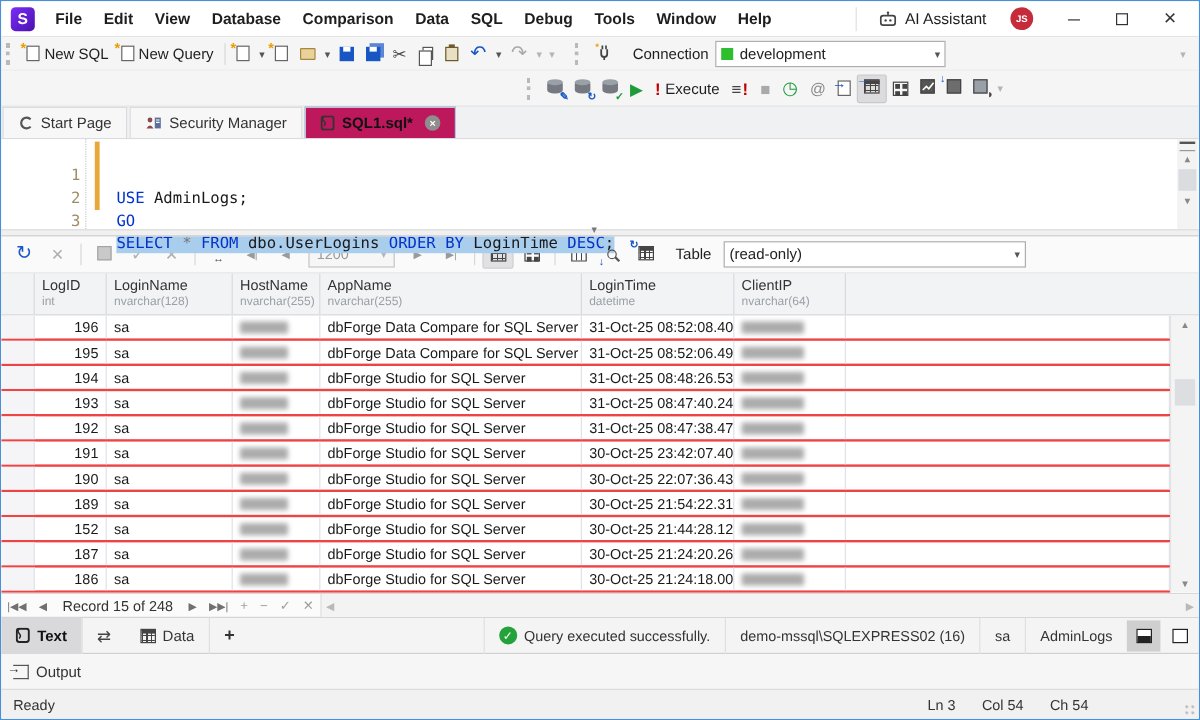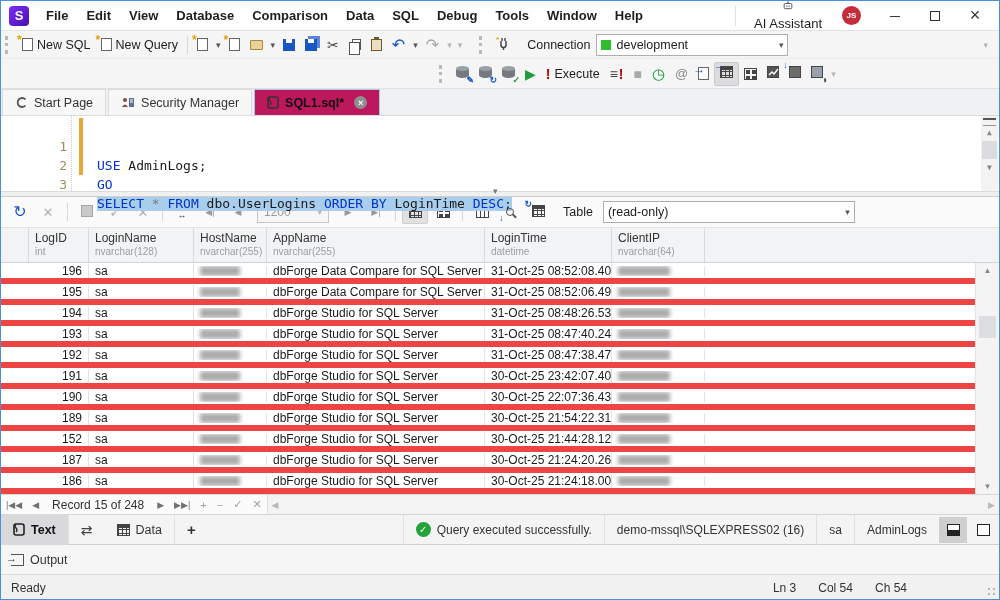--- a/index.html
+++ b/index.html
@@ -5,21 +5,21 @@
   * { margin:0; padding:0; box-sizing:border-box; }
   html,body { width:1000px; height:600px; font-family:"Liberation Sans", sans-serif; }
   #app { position:relative; width:1000px; height:600px; background:#fff; border:1px solid #4a90d9; overflow:hidden; font-size:12px; color:#222; }
 
   
   .menubar { height:30px; background:#fff; border-bottom:1px solid #e3e3e3; display:flex; align-items:center; padding:0 4px; }
   .logo { width:20px; height:20px; margin:0 8px 0 4px; border-radius:4px; background:linear-gradient(135deg,#7b2ff7,#4b0fb0); color:#fff; font-weight:bold; font-size:13px; display:flex; align-items:center; justify-content:center; }
   .menu-item { padding:0 9px; height:30px; display:flex; align-items:center; font-size:13px; color:#1e1e1e; cursor:default;font-weight:bold; }
   .mb-right { margin-left:auto; display:flex; align-items:center; height:30px; }
   .mb-sep { width:1px; height:20px; background:#e0e0e0; margin:0 8px; }
-  .ai-btn { display:flex; align-items:center; gap:6px; padding:0 10px; height:30px; font-size:13px; color:#1e1e1e;flex-direction:column; }
+  .ai-btn { display:flex; align-items:center; gap:6px; padding:0 10px; height:30px; font-size:13px; color:#1e1e1e; }
   .avatar { width:19px; height:19px; border-radius:50%; background:#c52b3a; color:#fff; font-size:8px; font-weight:bold; display:flex; align-items:center; justify-content:center; margin:0 14px 0 10px; }
   .winbtn { width:40px; height:30px; display:flex; align-items:center; justify-content:center; color:#333; font-size:14px; }
   .winbtn .maxbox { width:10px; height:10px; border:1px solid #333; display:block; }
 
   
   .toolbar { background:#f5f5f6; display:flex; align-items:center; }
   .t1 { height:28px; border-bottom:1px solid #ececec; padding-left:2px; }
   .t2 { height:30px; border-bottom:1px solid #e0e0e0; padding-left:436px; }
   .grip { width:8px; height:18px; border-left:3px dotted #b9b9bd; margin:0 4px 0 2px; }
   .tbtn { display:flex; align-items:center; gap:4px; padding:0 5px; height:24px; border-radius:2px; color:#1e1e1e; font-size:12.5px; white-space:nowrap; }
@@ -95,21 +95,21 @@
 
   
   .grid-header { height:35px; background:#f2f3f5; border-bottom:1px solid #cfd3da; display:flex; }
   .gh { border-right:1px solid #d7dae0; padding:3px 6px; }
   .gh .cname { font-size:12px; color:#333; }
   .gh .ctype { font-size:10px; color:#9aa0a6; margin-top:1px; }
   .col-sel { width:28px; } .col1 { width:60px; } .col2 { width:105px; } .col3 { width:73px; }
   .col4 { width:218px; } .col5 { width:127px; } .col6 { width:93px; } .col-fill { flex:1; border-right:none; }
   .grid-body { height:231px; overflow:hidden; position:relative; background:#fff; }
   .rows-wrap { position:absolute; left:0; top:0; right:24px; }
-  .trow { display:flex; height:21px; border-bottom:6px solid #ef4444;align-items:center; }
+  .trow { display:flex; height:21px; border-bottom:2px solid #ef4444; }
   .td { border-right:1px solid #dfe2e8; padding:0 6px; font-size:12px; color:#1a1a1a; display:flex; align-items:center; overflow:hidden; white-space:nowrap; }
   .td.sel-td { background:#f5f5f7; padding:0; }
   .td.num { justify-content:flex-end; }
   .blurblock { height:10px; background:#ababab; border-radius:1px; filter:blur(2px); }
   .b40 { width:40px; } .b52 { width:52px; }
   .gvscroll { position:absolute; right:0; top:0; width:24px; height:231px; background:#f4f4f4; border-left:1px solid #e4e4e4; }
   .gvscroll .sarrow { height:15px; line-height:15px; }
   .gthumb { background:#dcdee2; height:22px; margin:38px 3px 0 3px; }
   .gdown { position:absolute; bottom:0; left:0; right:0; }
 

